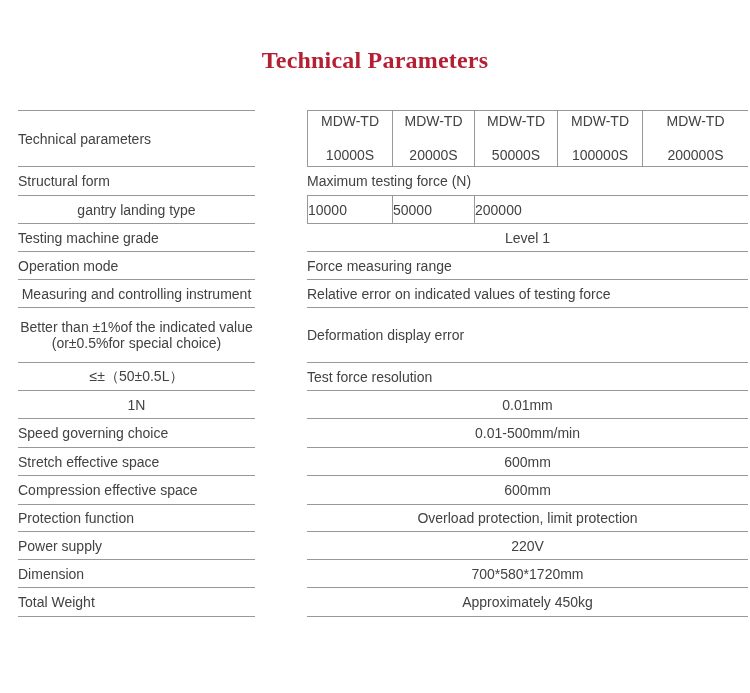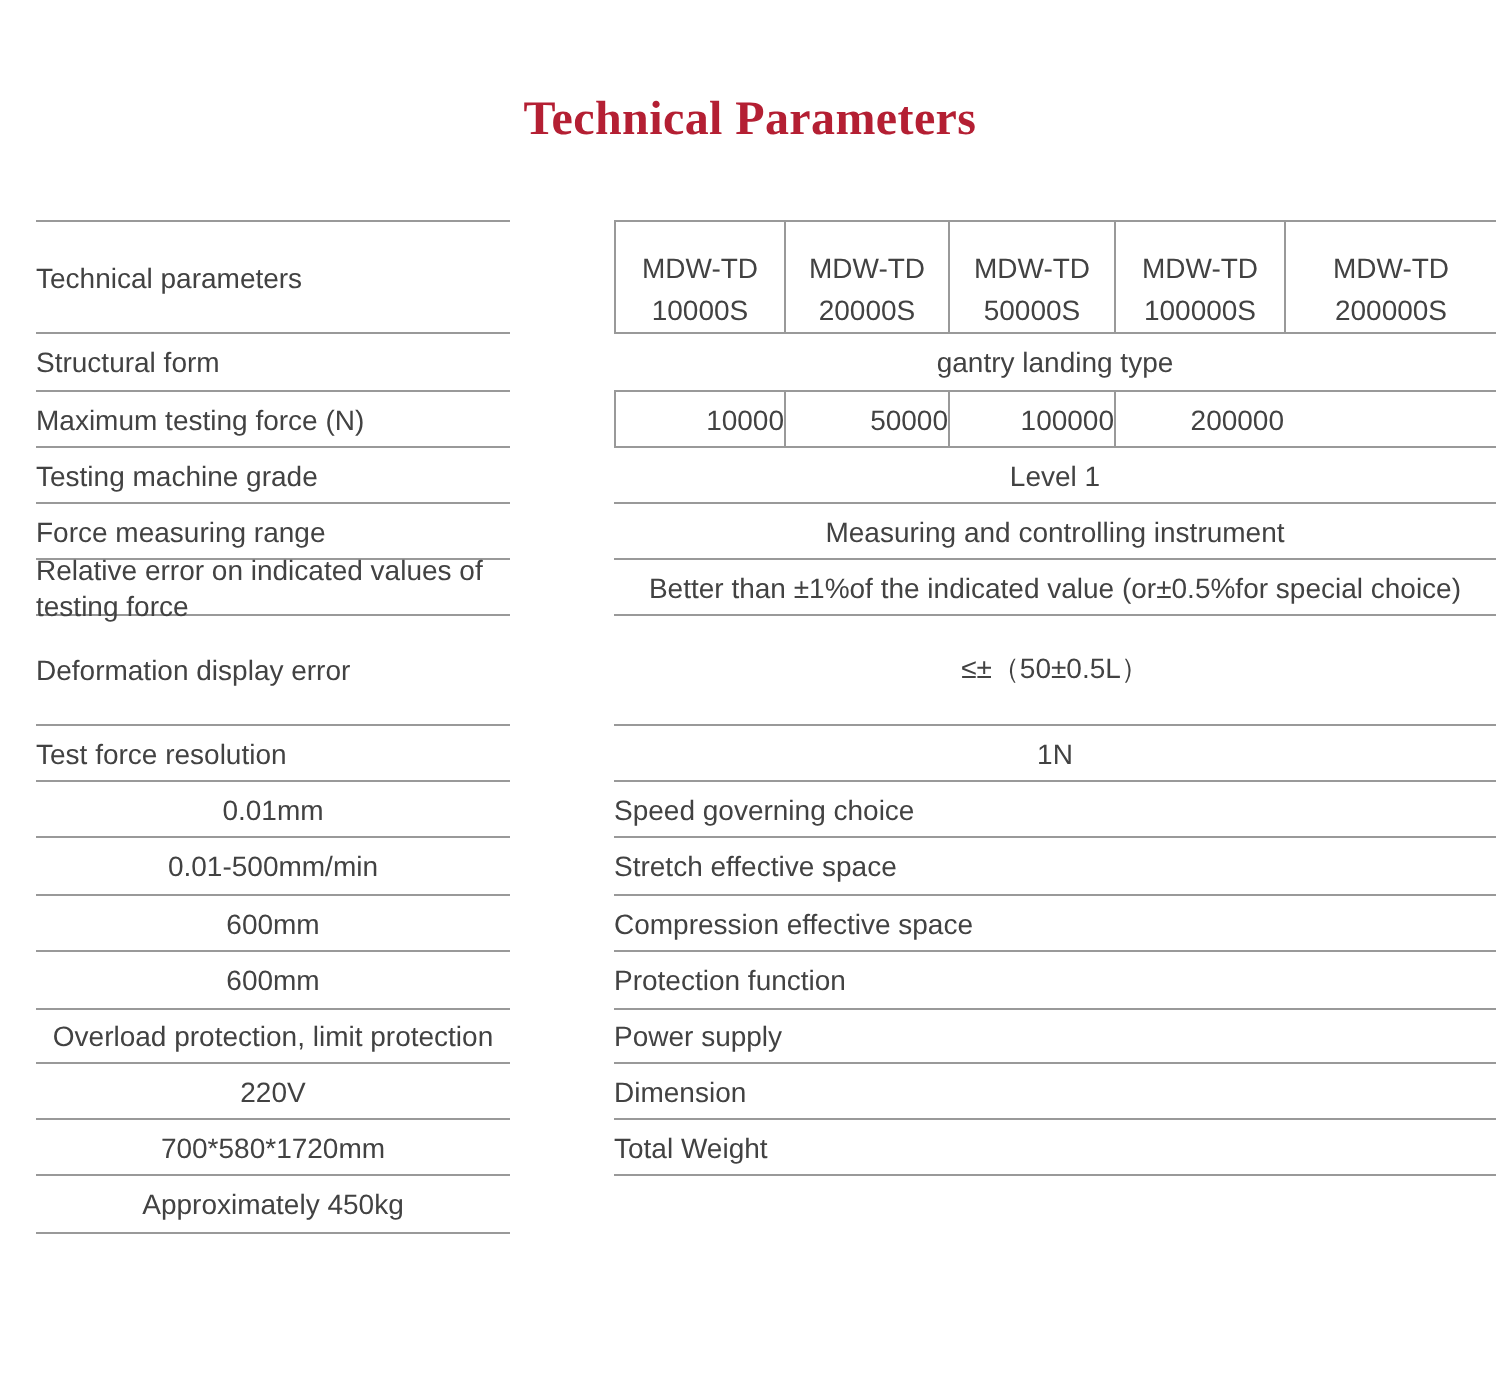--- a/index.html
+++ b/index.html
@@ -53,21 +53,21 @@
   }
   .cols{
     display:grid;
     grid-template-columns:85px 82px 83px 85px 106px;
   }
   .cols .sub{
     box-sizing:border-box;
     border-left:1px solid var(--line);
     display:flex;
     align-items:center;
-    justify-content:flex-end;
+    justify-content:space-between;
     color:var(--text);
     font-size:14px;
   }
   .cols .sub.model{
     flex-direction:column;
     line-height:21px;
   }
 </style>
 </head>
 <body>
@@ -94,33 +94,33 @@
       <span>MDW-TD</span>
       <span>100000S</span>
     </div>
     <div class="sub model">
       <span>MDW-TD</span>
       <span>200000S</span>
     </div>
   </div>
 
   <div class="cell label">Structural form</div>
+  <div class="cell label">Maximum testing force (N)</div>
+
   <div class="cell value">gantry landing type</div>
-
-  <div class="cell label">Maximum testing force (N)</div>
   <div class="cell cols">
     <div class="sub">10000</div>
     <div class="sub">50000</div>
-    <div class="sub">100000</div>
     <div class="sub">200000</div>
   </div>
 
   <div class="cell label">Testing machine grade</div>
   <div class="cell value">Level 1</div>
 
+  <div class="cell label">Operation mode</div>
   <div class="cell label">Force measuring range</div>
 
   <div class="cell value">Measuring and controlling instrument</div>
 
   <div class="cell label">Relative error on indicated values of testing force</div>
   <div class="cell value">Better than ±1%of the indicated value (or±0.5%for special choice)</div>
 
   <div class="cell label">Deformation display error</div>
   <div class="cell value">≤±（50±0.5L）</div>
 

